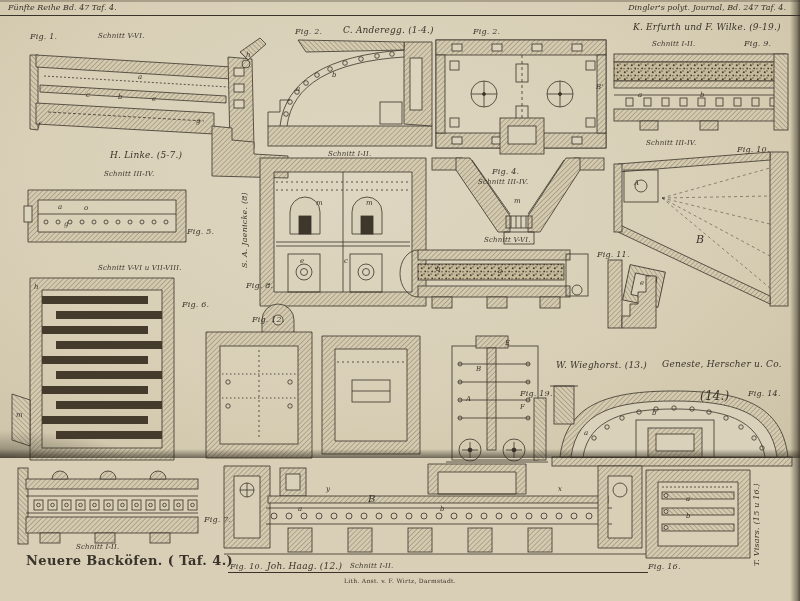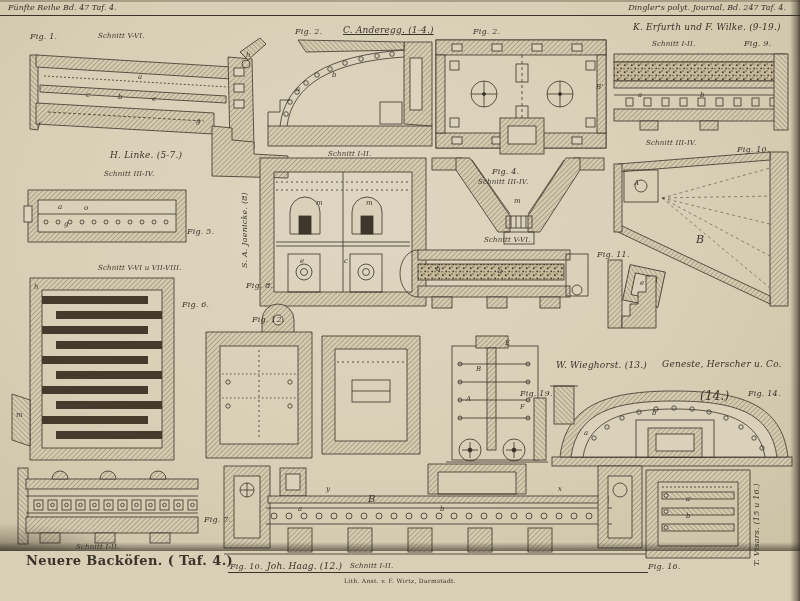--- a/index.html
+++ b/index.html
@@ -1,18 +1,18 @@
 <!DOCTYPE html>
 <html><head>
 <meta charset="utf-8">
 <style>
   * { margin:0; padding:0; box-sizing:border-box; }
   html,body { width:800px; height:601px; overflow:hidden; background:#d8cfb6; }
   #plate {
-    position:relative; width:800px; height:551px;
+    position:relative; width:800px; height:458px;
     background: radial-gradient(ellipse at 45% 40%, #ded6c1 0%, #d8cfb6 55%, #cbc2a6 100%);
     font-family:"DejaVu Serif", serif; color:#3a332a;
   }
   .hdr { position:absolute; top:3px; font-size:8px; font-style:italic; white-space:nowrap; }
   #hdr-left { left:8px; }
   #hdr-right { right:14px; }
   .rule { position:absolute; background:#3a332a; }
   .fig-label { position:absolute; white-space:nowrap; font-style:italic; letter-spacing:.2px; line-height:1; }
   .ann { position:absolute; font-style:italic; font-size:7px; line-height:1; }
   #plate-title { position:absolute; left:26px; top:553px; font-size:13px; font-weight:bold; letter-spacing:.4px; white-space:nowrap; }
@@ -417,21 +417,21 @@
   <div id="credit">Lith. Anst. v. F. Wirtz, Darmstadt.</div>
 
   <div class="edge" style="right:0;top:0;width:10px;height:601px;background:linear-gradient(to right,rgba(61,52,38,0) 0%,rgba(61,52,38,.5) 70%,rgba(40,33,24,.75) 100%);"></div>
   <div class="edge" style="left:0;bottom:0;width:800px;height:9px;background:linear-gradient(to bottom,rgba(61,52,38,0),rgba(45,38,28,.6));"></div>
   <div class="edge" style="left:0;bottom:0;width:130px;height:28px;background:radial-gradient(ellipse at 0% 100%, rgba(40,33,24,.45), rgba(40,33,24,0) 70%);"></div>
   <div class="edge" style="left:0;top:0;width:800px;height:2px;background:rgba(61,52,38,.3);"></div>
 
 <div class="fig-label" style="left: 30px; top: 33px; font-size: 8px;">Fig. 1.</div>
     <div class="fig-label" style="left: 98px; top: 33px; font-size: 7px;">Schnitt V-VI.</div>
     <div class="fig-label" style="left: 295px; top: 28px; font-size: 8px;">Fig. 2.</div>
-    <div class="fig-label" style="left: 343px; top: 26px; font-size: 9px; text-decoration: underline;">C. Anderegg. (1-4.)</div>
+    <div class="fig-label" style="left: 343px; top: 26px; font-size: 9px;">C. Anderegg. (1-4.)</div>
     <div class="fig-label" style="left: 473px; top: 28px; font-size: 8px;">Fig. 2.</div>
     <div class="fig-label" style="left: 633px; top: 23px; font-size: 9px;">K. Erfurth und F. Wilke. (9-19.)</div>
     <div class="fig-label" style="left: 652px; top: 41px; font-size: 7px;">Schnitt I-II.</div>
     <div class="fig-label" style="left: 744px; top: 40px; font-size: 8px;">Fig. 9.</div>
     <div class="fig-label" style="left: 110px; top: 151px; font-size: 9px;">H. Linke. (5-7.)</div>
     <div class="fig-label" style="left: 104px; top: 171px; font-size: 7px;">Schnitt III-IV.</div>
     <div class="fig-label" style="left: 328px; top: 151px; font-size: 7px;">Schnitt I-II.</div>
     <div class="fig-label" style="left: 492px; top: 168px; font-size: 8px;">Fig. 4.</div>
     <div class="fig-label" style="left: 478px; top: 179px; font-size: 7px;">Schnitt III-IV.</div>
     <div class="fig-label" style="left: 646px; top: 140px; font-size: 7px;">Schnitt III-IV.</div>

